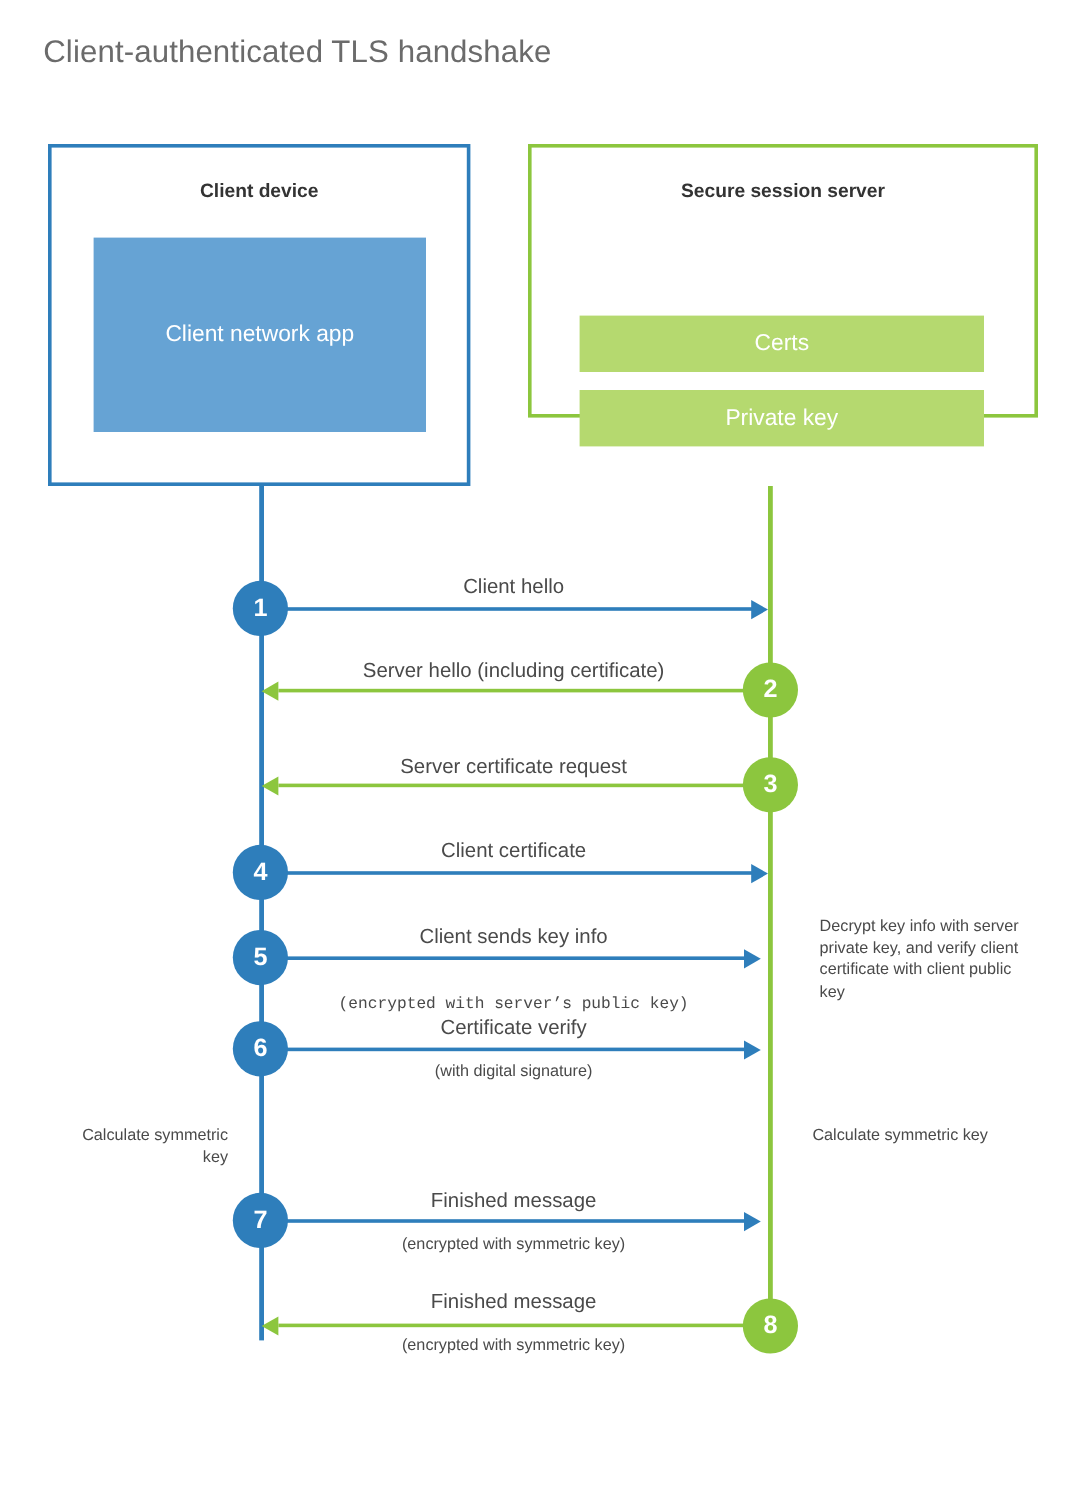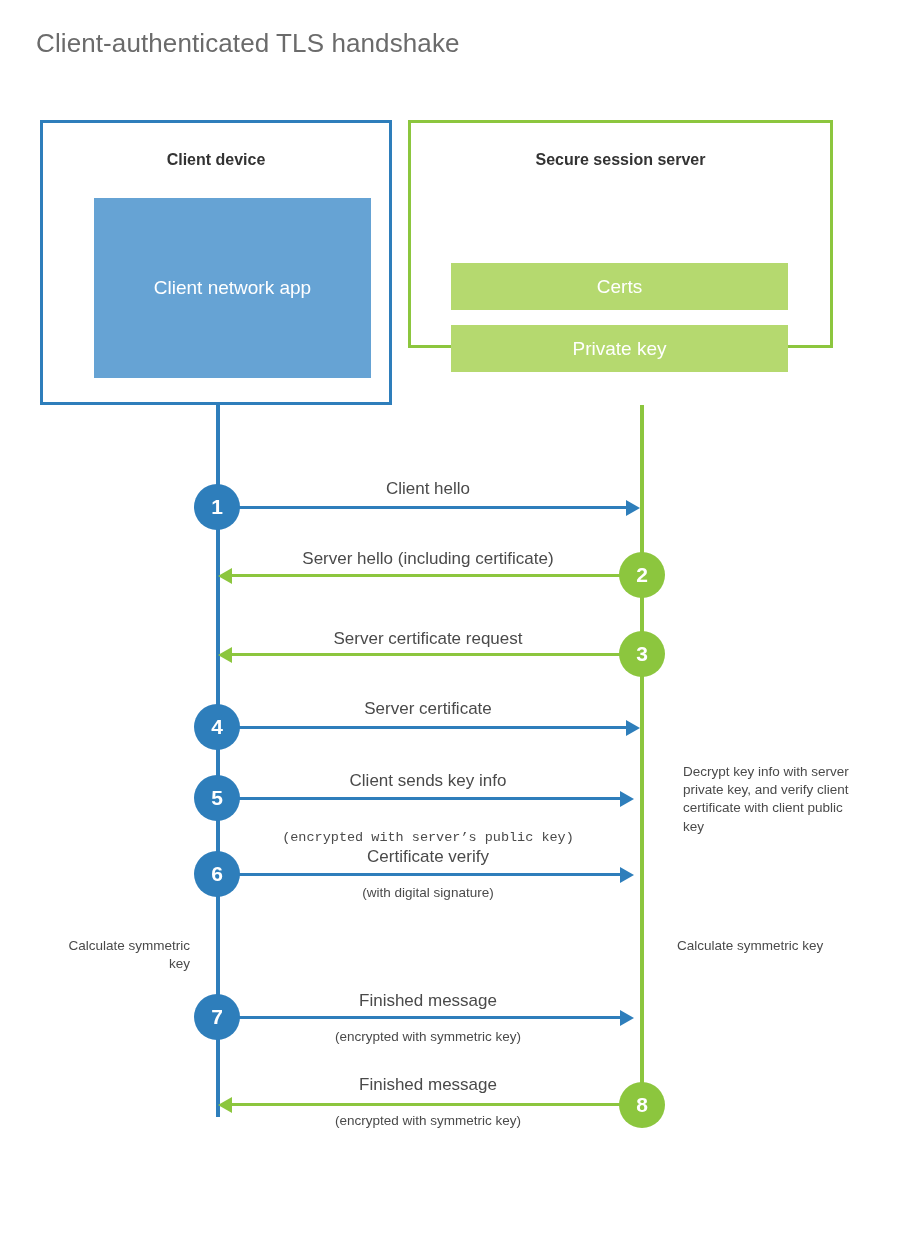--- a/index.html
+++ b/index.html
@@ -37,53 +37,52 @@
     background: #ffffff;
   }
   #client-box {
     left: 40px;
     top: 120px;
     width: 352px;
     height: 285px;
     border: 3px solid #2e7ebb;
   }
   #server-box {
-    left: 408px;
+    left: 440px;
     top: 120px;
     width: 425px;
     height: 228px;
     border: 3px solid #8cc63e;
   }
   .party-title {
     position: absolute;
     left: 0;
     right: 0;
     top: 28px;
     text-align: center;
     font-size: 16px;
     font-weight: bold;
     color: #333333;
   }
   #client-app {
     position: absolute;
     left: 35px;
     top: 75px;
     width: 277px;
-    height: 180px;
+    height: 162px;
     background: #66a3d4;
     color: #ffffff;
     font-size: 19px;
     display: flex;
     align-items: center;
     justify-content: center;
     text-align: center;
     line-height: 1.35;
     padding: 0 12px;
     box-sizing: border-box;
-    margin-left: 16px;
   }
   .server-bar {
     position: absolute;
     left: 40px;
     width: 337px;
     height: 47px;
     background: #b5d96f;
     color: #ffffff;
     font-size: 19px;
     display: flex;
@@ -225,21 +224,21 @@
   <div class="msg-label" style="left:278px; top:549px; width:300px;">Server hello (including certificate)</div>
   <div class="msg-line green" style="left:232px; top:574px; width:396px;"></div>
   <div class="arrowhead left green" style="left:218px; top:568px;"></div>
   <div class="step-circle green" style="left:619px; top:552px;">2</div>
 
   <div class="msg-label" style="left:278px; top:629px; width:300px;">Server certificate request</div>
   <div class="msg-line green" style="left:232px; top:653px; width:396px;"></div>
   <div class="arrowhead left green" style="left:218px; top:647px;"></div>
   <div class="step-circle green" style="left:619px; top:631px;">3</div>
 
-  <div class="msg-label" style="left:278px; top:699px; width:300px;">Server certificate</div>
+  <div class="msg-label" style="left:278px; top:699px; width:300px;">Client certificate</div>
   <div class="msg-line blue" style="left:218px; top:726px; width:410px;"></div>
   <div class="arrowhead right blue" style="left:626px; top:720px;"></div>
   <div class="step-circle blue" style="left:194px; top:704px;">4</div>
 
   <div class="msg-label" style="left:278px; top:771px; width:300px;">Client sends key info</div>
   <div class="msg-line blue" style="left:218px; top:797px; width:404px;"></div>
   <div class="arrowhead right blue" style="left:620px; top:791px;"></div>
   <div class="msg-sub" style="left:278px; top:830px; width:300px;font-family:Liberation Mono, monospace;">(encrypted with server’s public key)</div>
   <div class="step-circle blue" style="left:194px; top:775px;">5</div>
 

